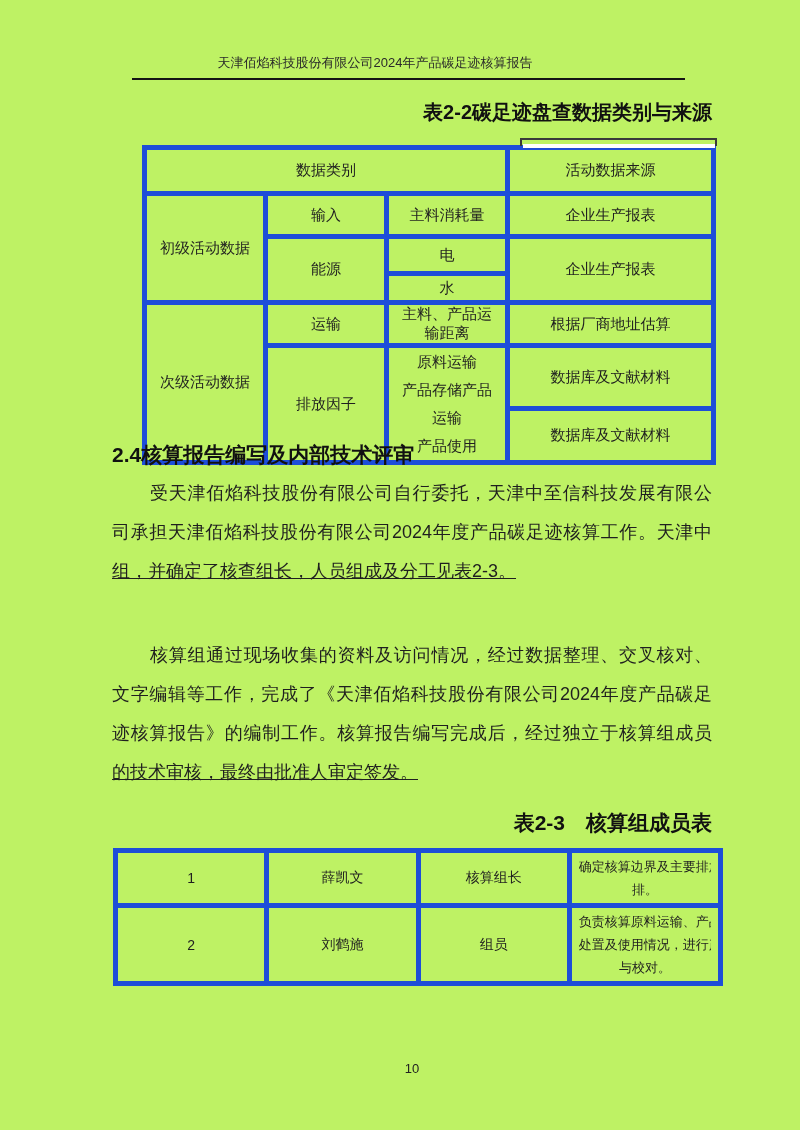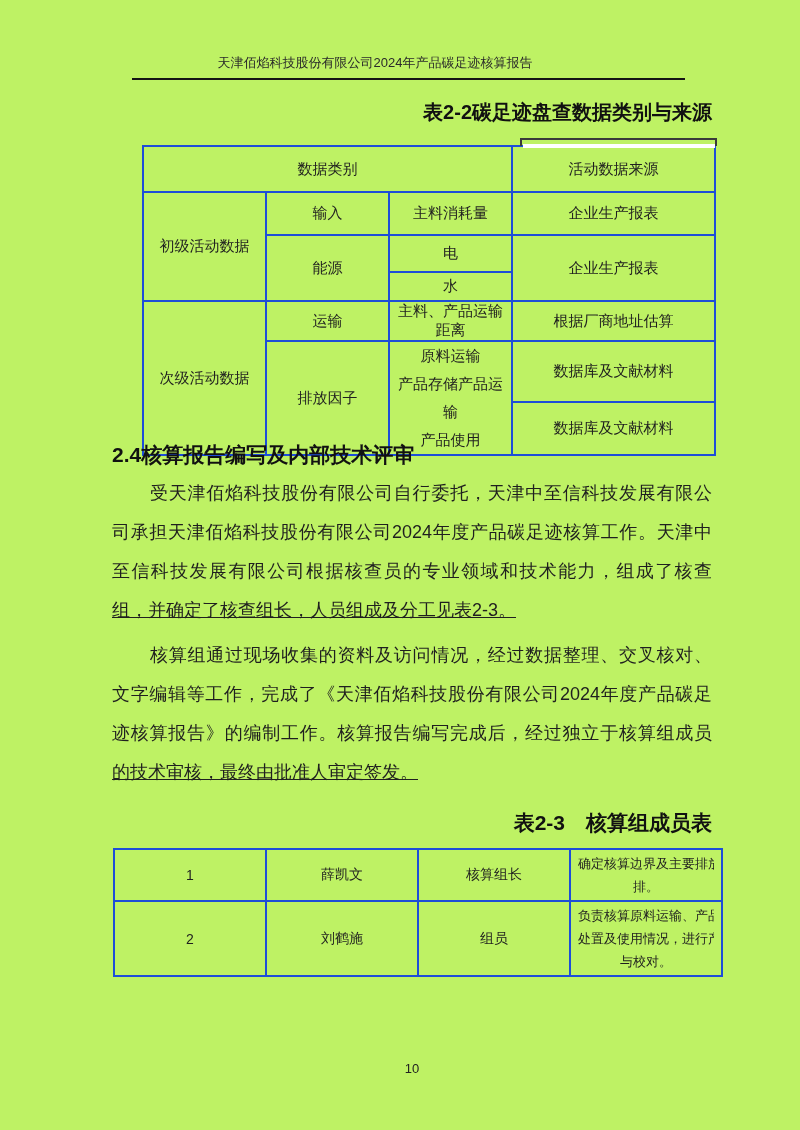--- a/index.html
+++ b/index.html
@@ -39,21 +39,21 @@
     height:39px; line-height:39px; font-size:18px; color:#1f1f1f;
     text-align:justify; text-align-last:justify; overflow:hidden;
     white-space:nowrap;
   }
   .pline.last { text-align-last:left;text-decoration:underline; }
   .pline.indent { padding-left:38px; }
 
   
   table { border-collapse:collapse; table-layout:fixed; }
   td {
-    border:2px solid #1d4ed8; text-align:center; vertical-align:middle;
+    border:5px solid #1d4ed8; text-align:center; vertical-align:middle;
     padding:0 6px; color:#1f1f1f; overflow:hidden;
   }
   #table22 { top:145px; left:142px; }
   #table22 table { width:574px; border:2px solid #333; }
   #table22 td { font-size:15px; }
   .multiline { line-height:28px; }
 
   #table23 { top:848px; left:113px; }
   #table23 table { width:610px; border:2px solid #333; }
   #table23 td { font-size:14px; }
@@ -131,21 +131,20 @@
   <div class="abs q-erase"></div>
   <div class="abs q-top"></div>
   <div class="abs q-left"></div>
   <div class="abs q-right"></div>
 
   <div class="abs sec-heading">2.4核算报告编写及内部技术评审</div>
 
   <div class="abs para" id="para1">
     <div class="pline indent">受天津佰焰科技股份有限公司自行委托，天津中至信科技发展有限公</div>
     <div class="pline">司承担天津佰焰科技股份有限公司2024年度产品碳足迹核算工作。天津中</div>
-    <div class="pline">至信科技发展有限公司根据核查员的专业领域和技术能力，组成了核查</div>
     <div class="pline last">组，并确定了核查组长，人员组成及分工见表2-3。</div>
   </div>
 
   <div class="abs para" id="para2">
     <div class="pline indent">核算组通过现场收集的资料及访问情况，经过数据整理、交叉核对、</div>
     <div class="pline">文字编辑等工作，完成了《天津佰焰科技股份有限公司2024年度产品碳足</div>
     <div class="pline">迹核算报告》的编制工作。核算报告编写完成后，经过独立于核算组成员</div>
     <div class="pline last">的技术审核，最终由批准人审定签发。</div>
   </div>
 

